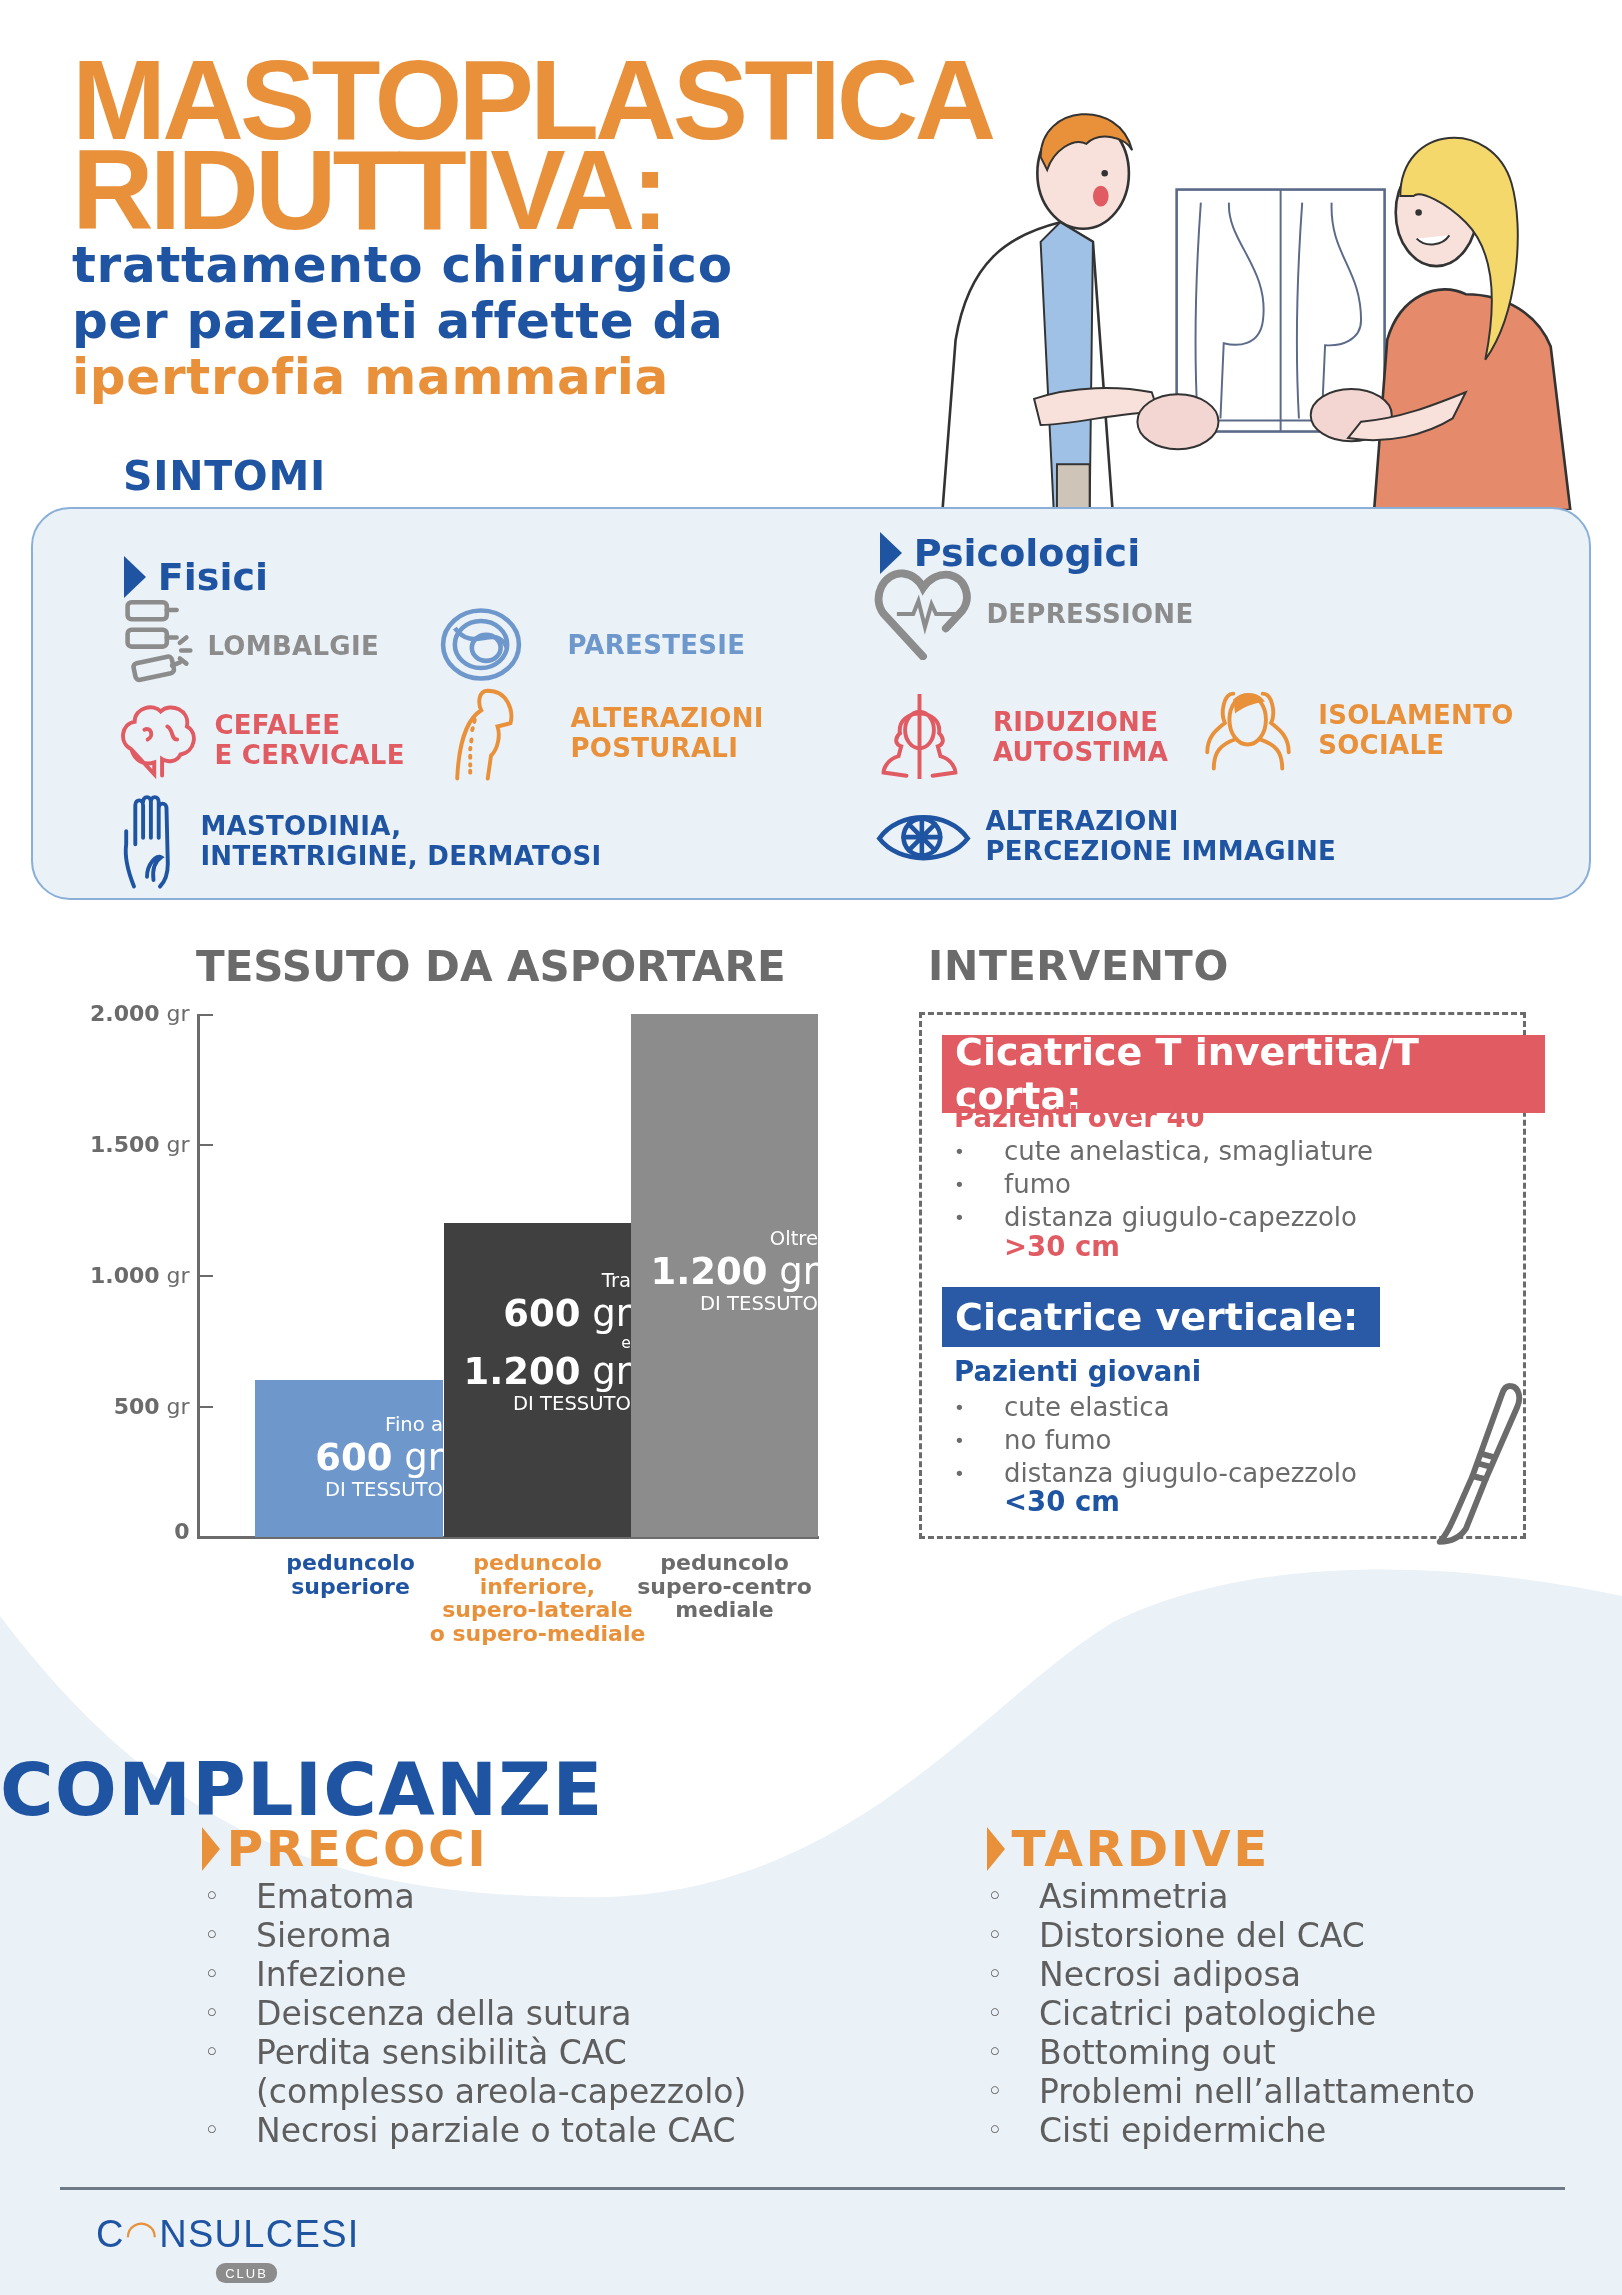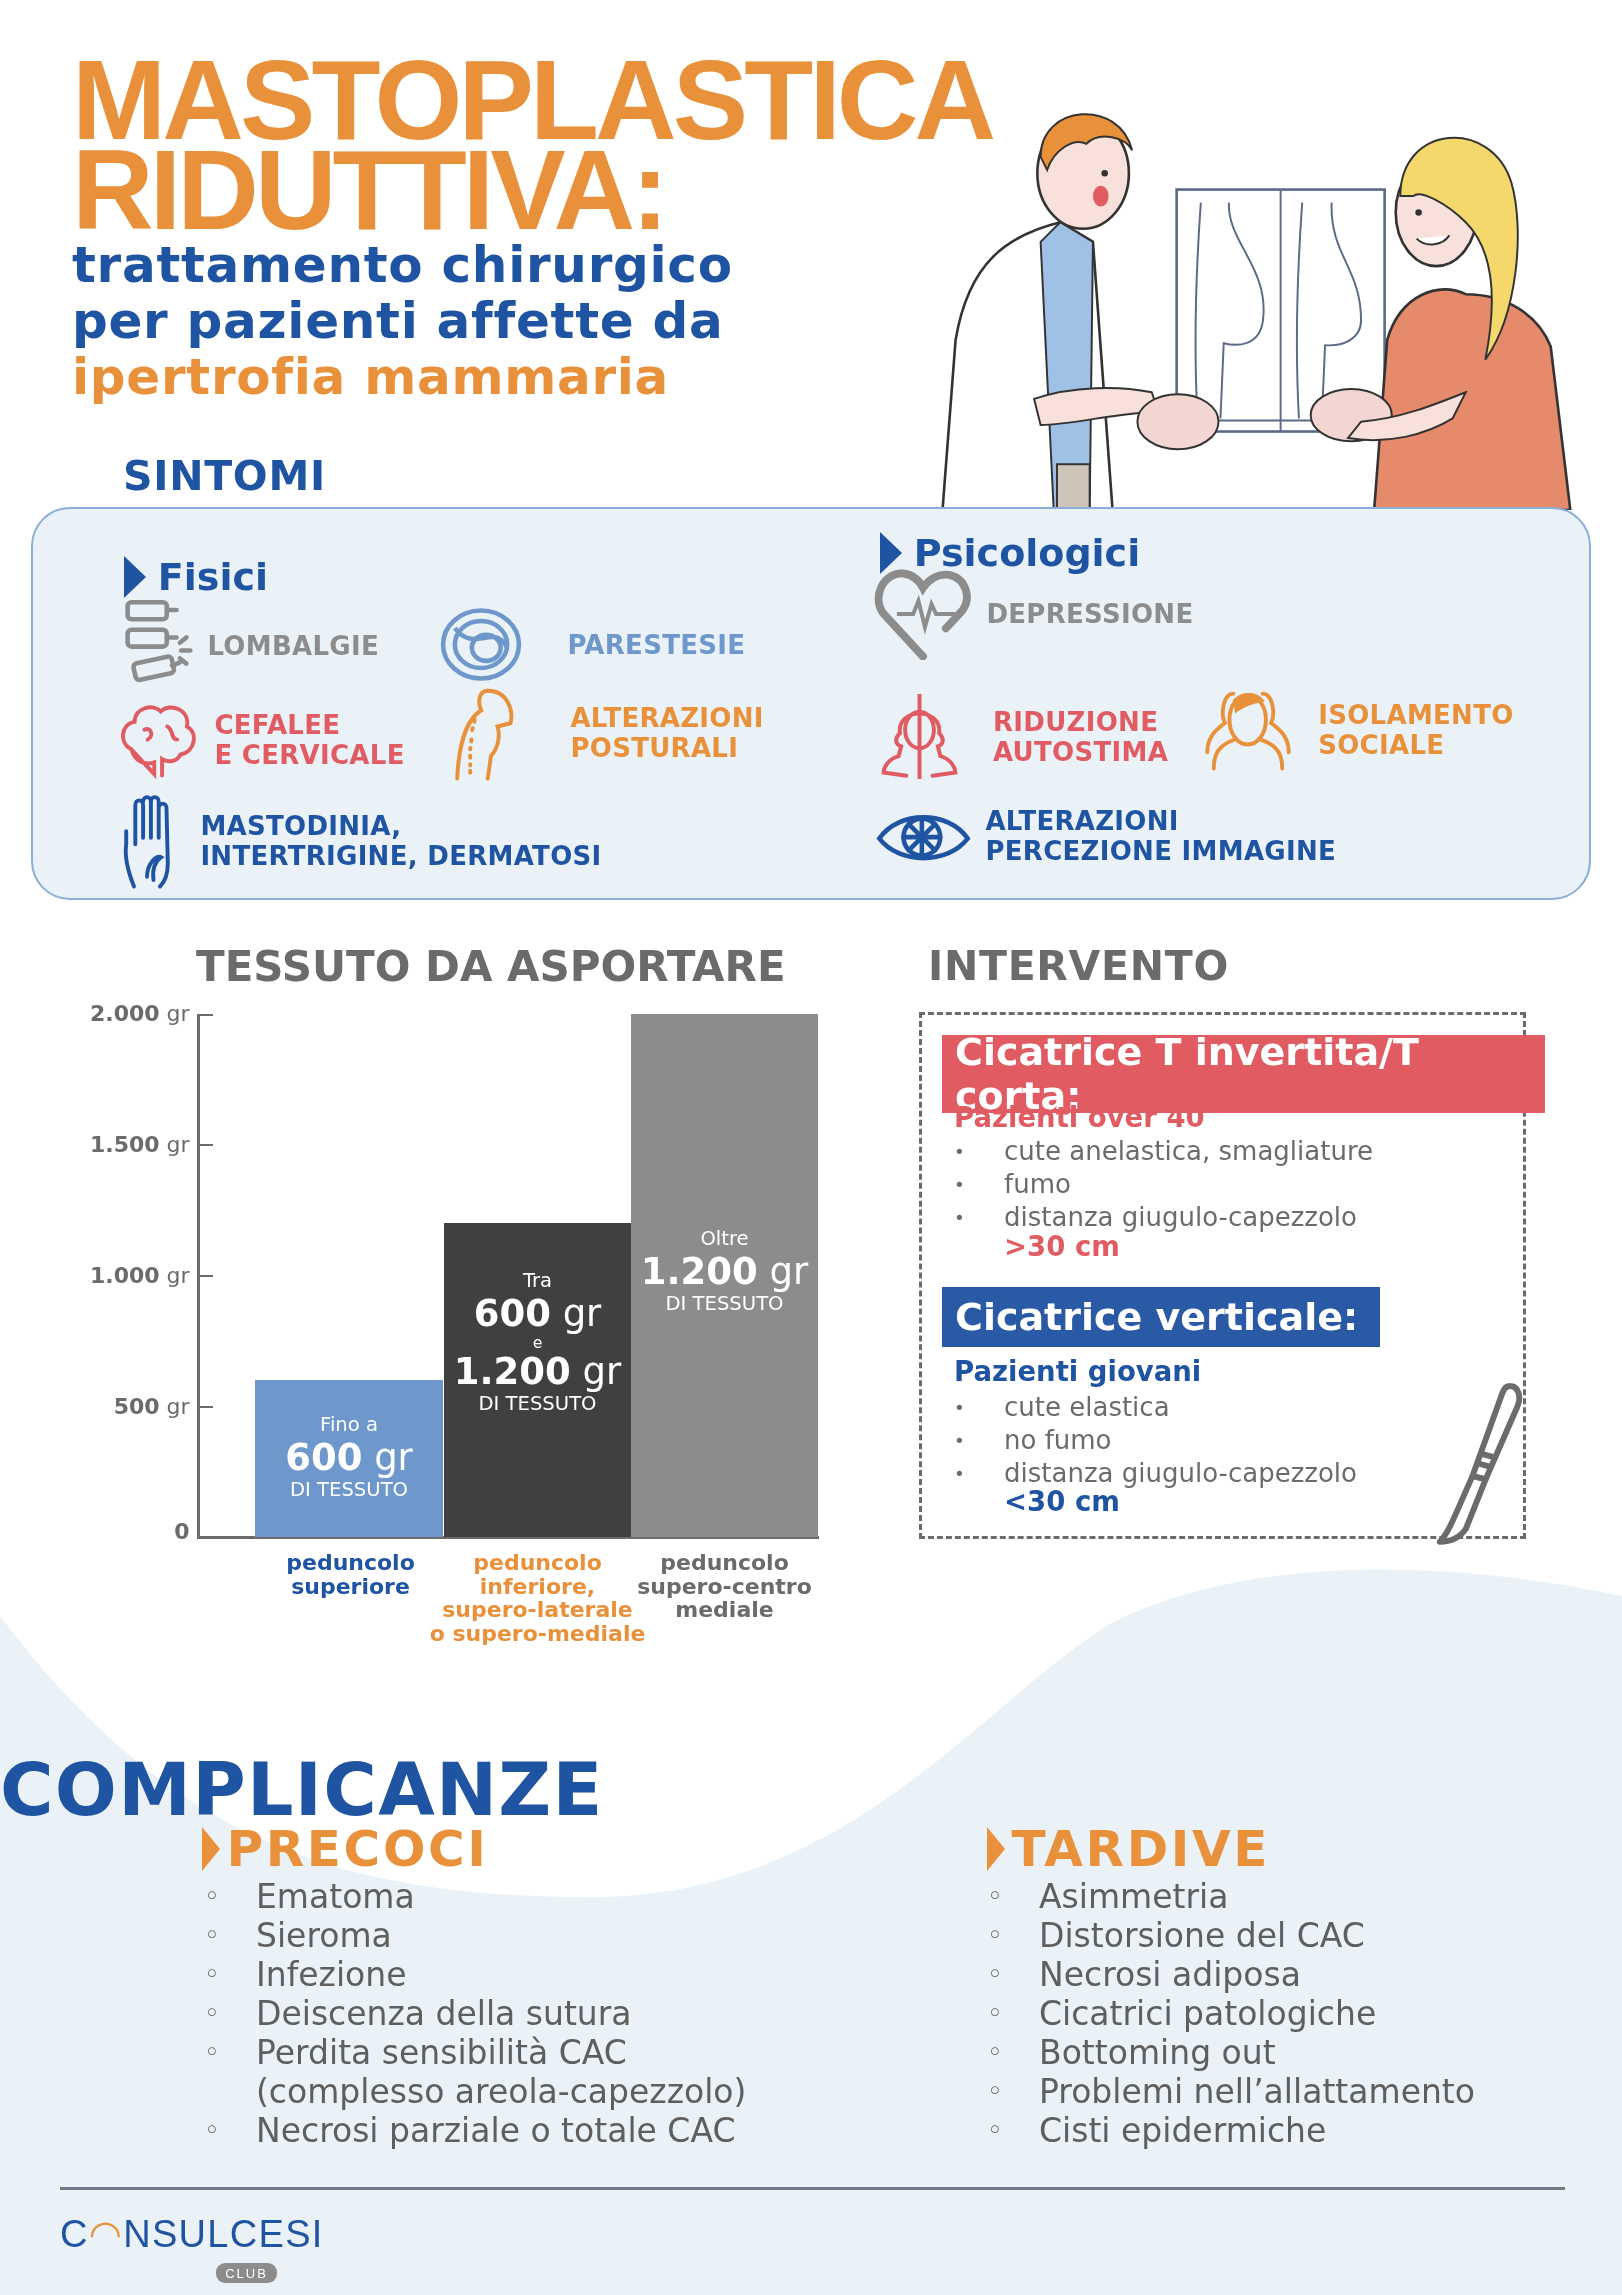--- a/index.html
+++ b/index.html
@@ -31,21 +31,21 @@
   .sym-item svg { flex:none; }
   .sym-label { font-weight:700; font-size:26px; line-height:30px; font-family:"DejaVu Sans", sans-serif; letter-spacing:0.3px; white-space:pre-line; }
 
   
   .chart-title { font-weight:900; font-size:42px; font-family:"DejaVu Sans", sans-serif; color:#6B6B6B; }
   .y-axis { position:absolute; left:197px; top:1014px; width:2.6px; height:525px; background:#6B6B6B; }
   .x-axis { position:absolute; left:197px; top:1536px; width:622px; height:2.6px; background:#6B6B6B; }
   .tick { position:absolute; width:15.7px; height:2px; background:#6B6B6B; }
   .ytick-label { position:absolute; width:170px; text-align:right; font-size:22px; color:#6B6B6B; font-family:"DejaVu Sans", sans-serif; }
   .ytick-label b { font-weight:700; }
-  .bar { position:absolute; display:flex; flex-direction:column; align-items:center; justify-content:flex-start; color:#ffffff; text-align:center; font-family:"DejaVu Sans", sans-serif; }
+  .bar { position:absolute; display:flex; flex-direction:column; align-items:flex-end; justify-content:flex-start; color:#ffffff; text-align:center; font-family:"DejaVu Sans", sans-serif; }
   .bar .small { font-size:19.6px; line-height:23.6px; }
   .bar .big { font-size:37px; line-height:41px; font-weight:900; }
   .bar .big span { font-weight:400; }
   .bar .tiny { font-size:15.7px; line-height:17px; }
   .bar-cat { position:absolute; text-align:center; font-weight:700; font-size:22px; line-height:23.6px; font-family:"DejaVu Sans", sans-serif; white-space:pre-line; }
 
   
   .dash-box { position:absolute; left:919px; top:1012px; width:607px; height:527px; border:3.3px dashed #6B6B6B; z-index:1; }
   .proc-head { position:absolute; color:#ffffff; font-weight:700; font-size:38px; font-family:"DejaVu Sans", sans-serif; padding-left:13px; display:flex; align-items:center; z-index:2; }
   .proc-sub { position:absolute; font-weight:900; font-size:27.5px; font-family:"DejaVu Sans", sans-serif; }
@@ -57,21 +57,21 @@
   
   .compl-title { position:absolute; left:0; width:1283px; top:1747px; text-align:left; font-weight:900; font-size:73px; color:#1F54A2; font-family:"DejaVu Sans", sans-serif; letter-spacing:1.3px; z-index:2; }
   .compl-head { position:absolute; display:flex; align-items:center; gap:6.5px; font-weight:900; font-size:50px; color:#E8913A; font-family:"DejaVu Sans", sans-serif; letter-spacing:2.6px; z-index:2; }
   .tri-o { width:0; height:0; border-top:22px solid transparent; border-bottom:22px solid transparent; border-left:18.3px solid #E8913A; }
   .compl-list { position:absolute; list-style:none; font-size:33px; line-height:39px; color:#5E5E5E; font-family:"DejaVu Sans", sans-serif; z-index:2; }
   .compl-list li { position:relative; padding-left:52px; }
   .compl-list li::before { content:"◦"; position:absolute; left:0; top:0; font-size:26px; }
 
   .footer-line { position:absolute; left:60px; top:2187px; width:1505px; height:2.6px; background:#6E7A86; z-index:2; }
   .logo { position:absolute; left:60px; top:2212px; z-index:2; }
-  .logo-text { font-size:38px; color:#1F54A2; font-family:"Liberation Sans", sans-serif; letter-spacing:1.3px; }
+  .logo-text { font-size:38px; color:#1F54A2; font-family:"Liberation Sans", sans-serif; letter-spacing:1.3px;margin-left:36px; }
   .logo-o { color:#E8913A; }
   .logo-club { position:absolute; left:156px; top:51px; background:#8C8C8C; color:#ffffff; font-size:13px; padding:2.6px 9.2px; border-radius:9.2px; letter-spacing:2px; font-family:"Liberation Sans", sans-serif; }
 </style>
 </head>
 <body>
 
 <svg class="bg-wave" viewBox="0 0 2480 3508" preserveAspectRatio="none">
   <path d="M0 2470 C 250 2800, 500 2900, 900 2900 C 1300 2900, 1500 2600, 1700 2480 C 1900 2380, 2200 2380, 2480 2440 L2480 3508 L0 3508 Z" fill="#EAF1F7"></path>
 </svg>
 

